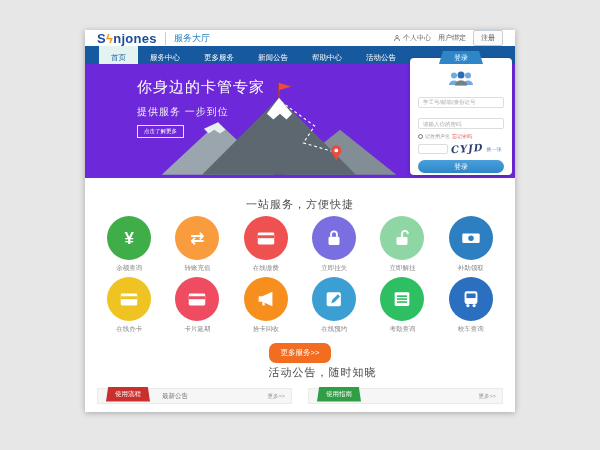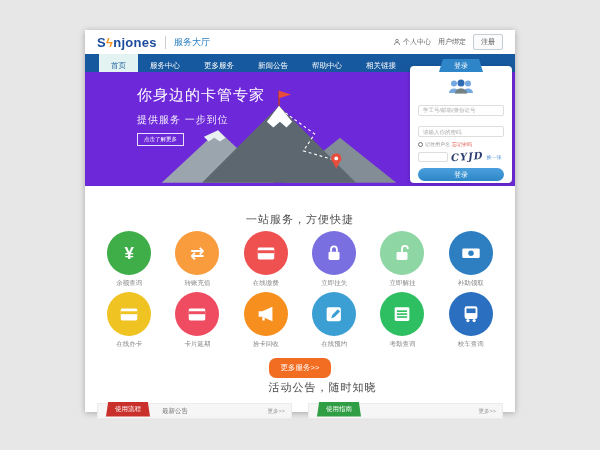--- a/index.html
+++ b/index.html
@@ -2,21 +2,21 @@
 <html><head>
 <meta charset="utf-8">
 <style>
   * { margin:0; padding:0; box-sizing:border-box; }
   html,body { width:600px; height:450px; overflow:hidden; background:#e7e7e7;
               font-family:"Liberation Sans","DejaVu Sans",sans-serif; }
   .page { position:absolute; left:85px; top:30px; width:430px; height:382px;
           background:#fff; box-shadow:0 1px 6px rgba(0,0,0,.28); }
 
   
-  .topbar { height:24px; display:flex; align-items:center; padding:0 12px; background:#fff; }
+  .topbar { height:16px; display:flex; align-items:center; padding:0 12px; background:#fff; }
   .logo { font-size:13px; font-weight:bold; color:#1b4b9b; letter-spacing:.3px; }
   .logo .bolt { color:#f7941d; font-weight:bold; }
   .site-name { margin-left:8px; padding-left:8px; border-left:1px solid #ccc;
                color:#2a7fc0; font-size:9px; }
   .top-right { margin-left:auto; display:flex; align-items:center; gap:7px; }
   .top-link { font-size:7px; color:#666; cursor:pointer; display:flex; align-items:center; gap:2px; }
   .register-btn { font-size:7px; color:#555; border:1px solid #c5cdd5; border-radius:2px;
                   padding:2px 7px; background:#fbfbfb; cursor:pointer; }
 
   
@@ -54,21 +54,21 @@
   .captcha-img { font-family:"DejaVu Serif","Liberation Serif",serif; font-style:italic;
                  font-weight:bold; font-size:10px; color:#2c3e70; letter-spacing:1px;
                  transform:rotate(-4deg); cursor:pointer; }
   .refresh-link { font-size:5px; color:#4a90d9; cursor:pointer; }
   .login-submit { display:block; width:86px; height:13px; margin:6px auto 0;
                   background:linear-gradient(#4aa0dc,#2e86c8); border:none; border-radius:7px;
                   color:#fff; font-size:7px; cursor:pointer; }
 
   
   .svc-title, .ann-title { text-align:center; font-size:11px; color:#4a4a4a; letter-spacing:1px; }
-  .svc-title { margin-top:26px; }
+  .svc-title { margin-top:19px; }
   .svc-grid { padding:0 10px; }
   .svc-row { display:flex; margin-top:4px; }
   .svc-cell { flex:1; display:flex; flex-direction:column; align-items:center; cursor:pointer; }
   .svc-circle { width:44px; height:44px; border-radius:50%; background:var(--c);
                 display:flex; align-items:center; justify-content:center; color:#fff; }
   .svc-glyph { font-size:17px; font-weight:bold; line-height:1; }
   .svc-label { font-size:6.5px; color:#888; margin-top:4px; }
   .more-btn { display:block; margin:9px auto 0; background:#f26c22; color:#fff; border:none;
               border-radius:7px; font-size:7.5px; padding:5px 12px; cursor:pointer; }
 
@@ -105,21 +105,21 @@
       <button class="register-btn">注册</button>
     </span>
   </div>
 
   <div class="nav">
     <span class="nav-item active">首页</span>
     <span class="nav-item">服务中心</span>
     <span class="nav-item">更多服务</span>
     <span class="nav-item">新闻公告</span>
     <span class="nav-item">帮助中心</span>
-    <span class="nav-item">相关链接</span>
+    <span class="nav-item">活动公告</span>
   </div>
 
   <div class="banner">
     <div class="banner-copy">
       <div class="banner-headline">你身边的卡管专家</div>
       <div class="banner-sub">提供服务 一步到位</div>
       <span class="banner-cta">点击了解更多</span>
     </div>
 
     <svg class="mountains" viewBox="-10 -14 260 104">

